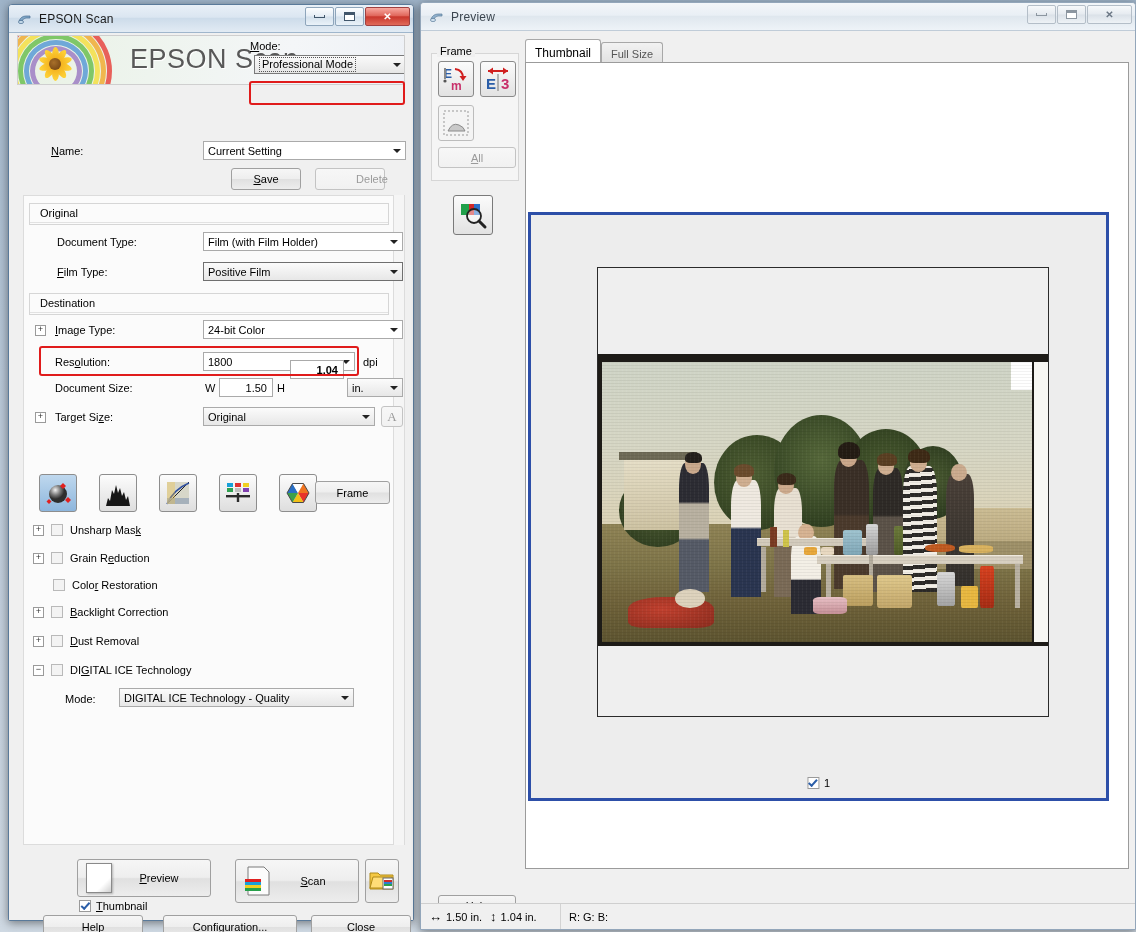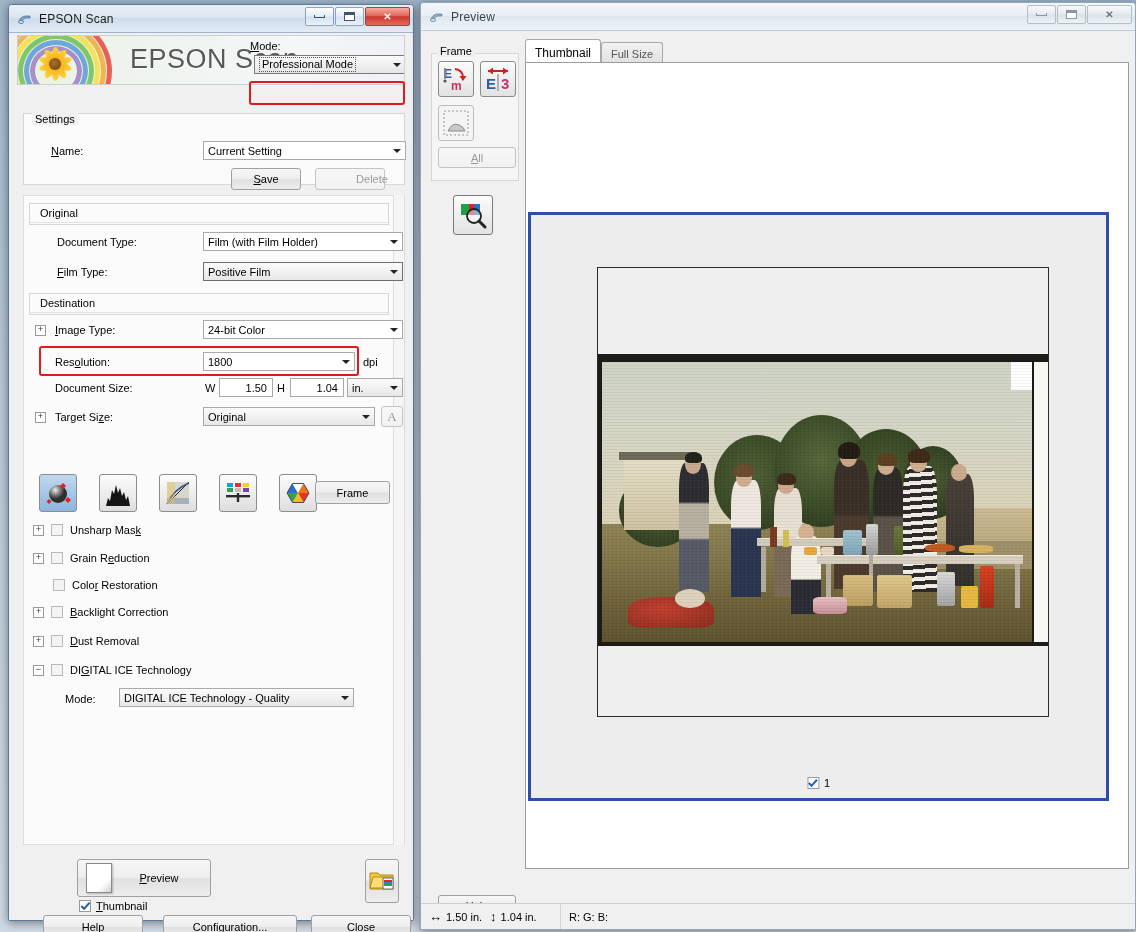--- a/index.html
+++ b/index.html
@@ -253,23 +253,20 @@
         <div style="position:absolute;left:232px;top:4px;">
           <span class="lbl"><span class="u">M</span><span>ode:</span></span>
         </div>
         <div class="combo grey" style="position:absolute;left:236px;top:19px;width:152px;border:1px solid #7a7a7a;background:linear-gradient(180deg,#fafafa,#e6e6e6);">
           <span style="border:1px dotted #555;padding:0 2px;line-height:13px;">Professional Mode</span>
           <span class="arrow"></span>
         </div>
       </div>
       <div class="redbox" style="left:240px;top:48px;width:156px;height:24px;"></div>
 
-      <div class="grp" style="position:absolute;left:14px;top:80px;width:382px;height:72px;">
-        <div style="position:absolute;left:8px;top:-1px;font-size:11px;background:#f0f0f0;padding:0 3px;">Settings</div>
-      </div>
       <div style="position:absolute;left:14px;top:92px;width:382px;height:60px;background:transparent;">
         <div style="position:absolute;left:28px;top:20px;" class="lbl"><span class="u">N</span>ame:</div>
         <div class="combo" style="position:absolute;left:180px;top:16px;width:203px;">
           <span>Current Setting</span>
           <span class="arrow"></span>
         </div>
         <div class="btn" style="position:absolute;left:208px;top:43px;width:70px;">
           <span><span class="u">S</span>ave</span>
         </div>
         <div class="btn disabled" style="position:absolute;left:292px;top:43px;width:70px;padding-left:44px;">
@@ -313,21 +310,21 @@
           <span class="arrow"></span>
         </div>
         <div class="lbl" style="position:absolute;left:334px;top:37px;">dpi</div>
 
         <div class="lbl" style="position:absolute;left:26px;top:63px;">Document Size:</div>
         <div class="lbl" style="position:absolute;left:176px;top:63px;">W</div>
         <div class="txtfld" style="position:absolute;left:190px;top:59px;width:54px;">
           <span>1.50</span>
         </div>
         <div class="lbl" style="position:absolute;left:248px;top:63px;">H</div>
-        <div class="txtfld" style="position:absolute;left:261px;top:59px;width:54px;">
+        <div class="txtfld" style="position:absolute;left:261px;top:41px;width:54px;font-weight:bold;">
           <span>1.04</span>
         </div>
         <div class="combo grey" style="position:absolute;left:318px;top:59px;width:56px;background:linear-gradient(180deg,#fbfbfb,#e7e7e7);">
           <span>in.</span>
           <span class="arrow"></span>
         </div>
 
         <span class="expander" style="position:absolute;left:6px;top:93px;">+</span>
         <div class="lbl" style="position:absolute;left:26px;top:92px;">Target Si<span class="u">z</span>e:</div>
         <div class="combo grey" style="position:absolute;left:174px;top:88px;width:172px;background:linear-gradient(180deg,#fbfbfb,#e7e7e7);">
@@ -442,20 +439,32 @@
       <div style="position:absolute;left:14px;top:812px;width:382px;height:96px;">
         <div class="btn" style="position:absolute;left:54px;top:14px;width:134px;height:38px;justify-content:flex-start;padding-left:8px;">
           <span style="width:26px;height:30px;background:linear-gradient(135deg,#ffffff 70%,#d0d0d0 100%);border:1px solid #8a8a8a;display:inline-block;margin-right:10px;position:relative;box-shadow:1px 1px 2px rgba(0,0,0,.25);"></span>
           <span style="flex:1;text-align:center;padding-right:14px;"><span class="u">P</span>review</span>
         </div>
         <div style="position:absolute;left:56px;top:55px;display:flex;align-items:center;gap:5px;">
           <span class="cbx on"></span>
           <span class="lbl"><span class="u">T</span>humbnail</span>
         </div>
 
+        <div class="btn" style="position:absolute;left:212px;top:14px;width:124px;height:44px;justify-content:flex-start;padding-left:8px;">
+          <span style="width:28px;height:32px;display:inline-block;margin-right:8px;position:relative;">
+            <svg width="28" height="32" viewBox="0 0 28 32">
+              <path d="M4 2 h16 l5 5 v23 h-21 z" fill="#fcfcfc" stroke="#7a7a7a"></path>
+              <rect x="1" y="14" width="16" height="3" fill="#e02020"></rect>
+              <rect x="1" y="17" width="16" height="3" fill="#1aa0d8"></rect>
+              <rect x="1" y="20" width="16" height="3" fill="#f0cf20"></rect>
+              <rect x="1" y="23" width="16" height="3" fill="#26a04a"></rect>
+            </svg>
+          </span>
+          <span style="flex:1;text-align:center;padding-right:12px;"><span class="u">S</span>can</span>
+        </div>
         <div class="btn" style="position:absolute;left:342px;top:14px;width:34px;min-width:34px;height:44px;">
           <span>
             <svg width="26" height="24" viewBox="0 0 26 24">
               <path d="M1 5 h8 l2 2 h13 v14 h-23 z" fill="#f5c842" stroke="#b08a18"></path>
               <path d="M4 9 h19 l-3 11 h-19 z" fill="#ffdd77" stroke="#b08a18"></path>
               <rect x="14" y="10" width="10" height="11" fill="#ffffff" stroke="#6b6b6b"></rect>
               <rect x="15" y="12" width="8" height="2" fill="#d02a2a"></rect>
               <rect x="15" y="14" width="8" height="2" fill="#2a7fd0"></rect>
               <rect x="15" y="16" width="8" height="2" fill="#2aa04a"></rect>
             </svg>

